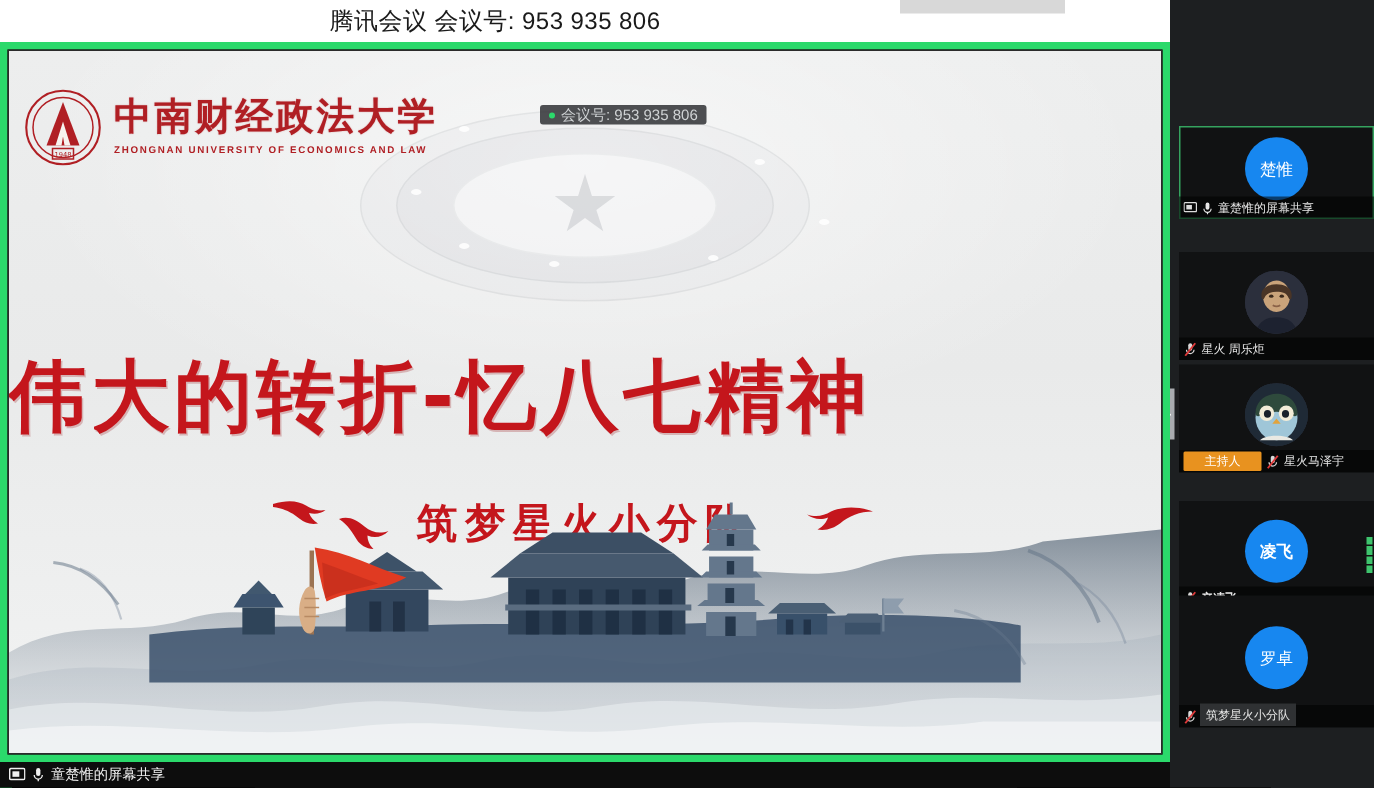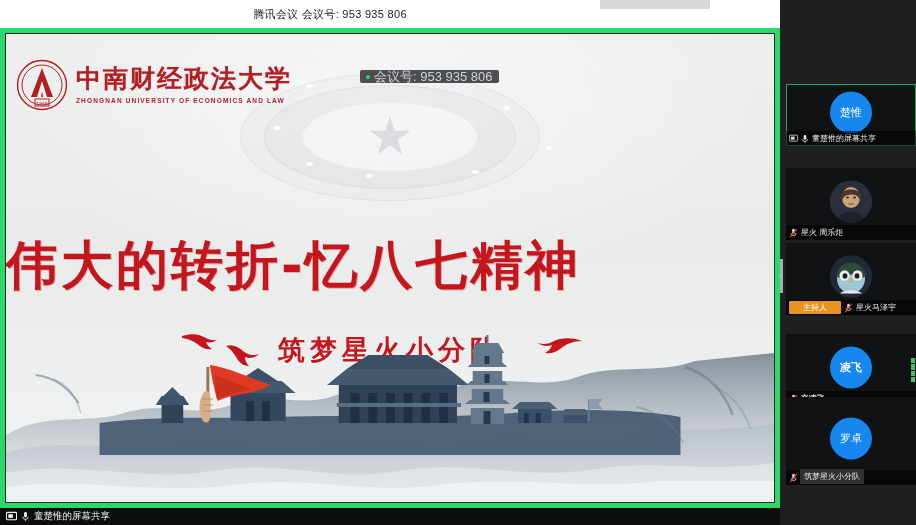--- a/index.html
+++ b/index.html
@@ -11,21 +11,21 @@
   }
 
   
   .topbar {
     position: absolute; left: 0; top: 0; width: 916px; height: 28px;
     background: #ffffff;
   }
   .topbar-title {
     position: absolute; left: 0; top: 0; width: 660px; height: 28px;
     display: flex; align-items: center; justify-content: center;
-    font-size: 11px; color: #1a1a1a; letter-spacing: .3px;
+    font-size: 16px; color: #1a1a1a; letter-spacing: .3px;
   }
   .topbar-rightblock {
     position: absolute; left: 600px; top: 0; width: 110px; height: 9px;
     background: #d8d8d8;
   }
   .topbar-rightdark {
     position: absolute; left: 780px; top: 0; width: 136px; height: 28px;
     background: #1d1d1f;
   }
 
@@ -179,21 +179,21 @@
   
   .scene { position: absolute; left: 0; right: 0; bottom: 0; height: 175px; }
   .scene svg { display: block; width: 100%; height: 100%; }
 
   
   .share-pill {
     position: absolute; left: 355px; top: 37px;
     height: 13px; padding: 0 6px;
     display: flex; align-items: center; gap: 4px;
     background: rgba(40,42,45,0.82); color: #cfd2d4;
-    font-size: 13px; border-radius: 2px; z-index: 20;
+    font-size: 10px; border-radius: 2px; z-index: 20;
   }
   .share-pill .dot { width: 4px; height: 4px; border-radius: 50%; background: #2bd96b; }
 
   
   .bottombar {
     position: absolute; left: 0; top: 508px; width: 780px; height: 17px;
     background: #0d0d0d;
     display: flex; align-items: center; gap: 4px;
     padding-left: 6px;
     color: #f0f0f0; font-size: 9.5px;

